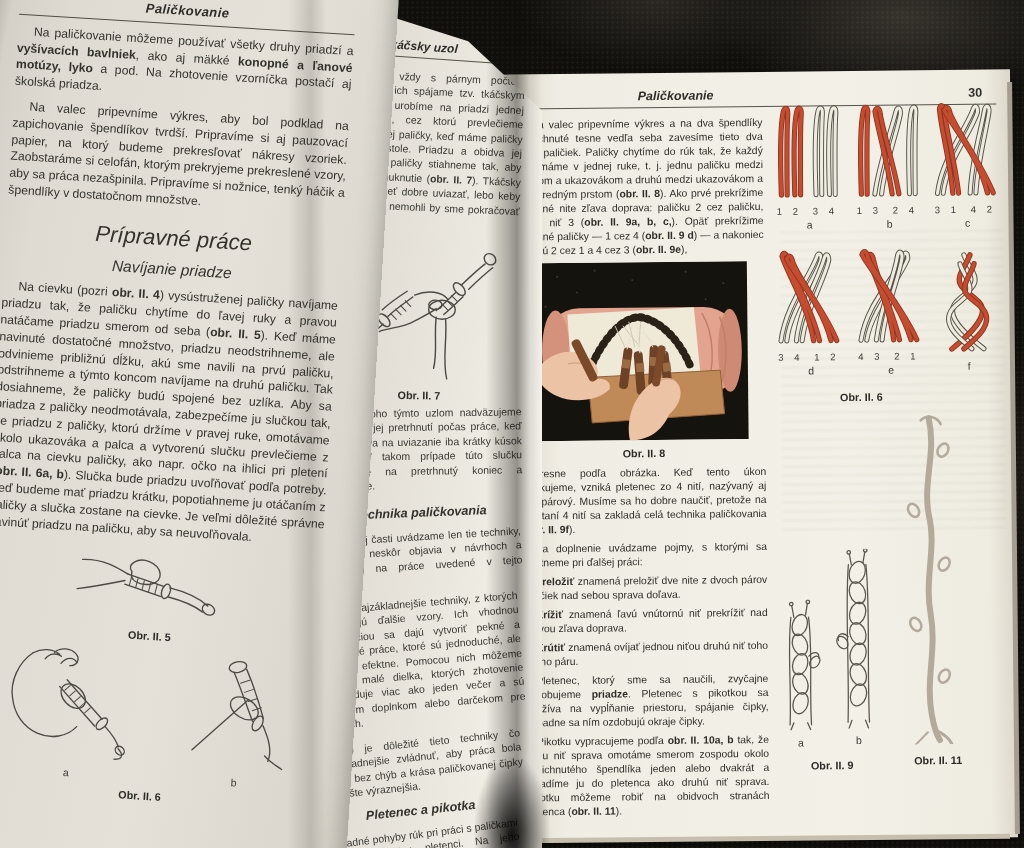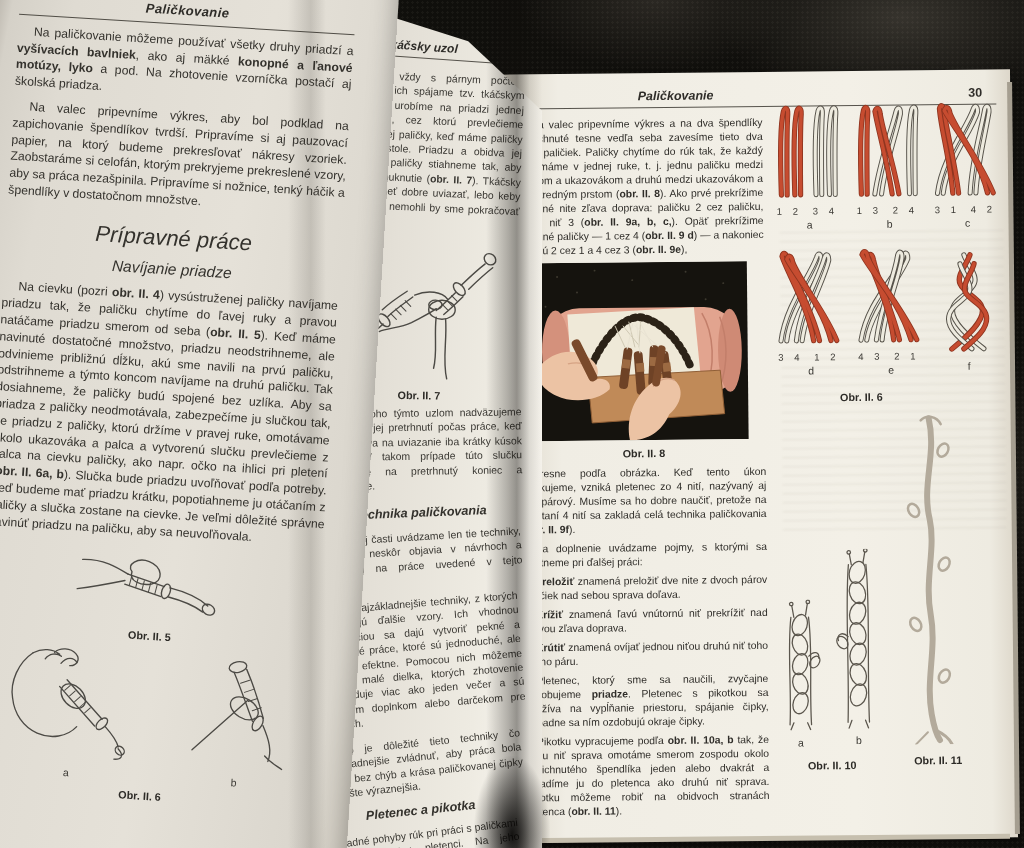--- a/index.html
+++ b/index.html
@@ -417,21 +417,21 @@
         <ellipse class="br" cx="24" cy="87" rx="8" ry="11.5" transform="rotate(-18 24 87)"></ellipse>
         <ellipse class="br" cx="24" cy="108" rx="8" ry="11.5" transform="rotate(18 24 108)"></ellipse>
         <ellipse class="br" cx="24" cy="129" rx="8" ry="11.5" transform="rotate(-18 24 129)"></ellipse>
         <ellipse class="br" cx="24" cy="150" rx="8" ry="11.5" transform="rotate(18 24 150)"></ellipse>
         <path class="br" d="M15,16 C11,60 15,120 13,178 M33,16 C37,60 33,120 35,178"></path>
         <ellipse class="br" cx="8" cy="96" rx="5" ry="7" transform="rotate(-35 8 96)"></ellipse>
         <path class="br" d="M14,90 C8,84 2,88 4,94"></path>
         <path class="br" d="M17,176 l-3,8 M31,176 l3,8"></path>
       </svg>
       <div class="sublabel" style="position:absolute;left:58px;top:636px;width:48px;">b</div>
-      <div class="cap" style="position:absolute;left:10px;top:660px;width:90px;">Obr. II. 10</div>
+      <div class="cap" style="position:absolute;left:10px;top:660px;width:90px;">Obr. II. 9</div>
     </div>
   </div>
 
   <div class="crease"></div>
   <div class="fore-edge"></div>
   <div class="stack-edge"></div>
   <div class="gutter"></div>
   <div class="gutter-bottom"></div>
 </div>
 

